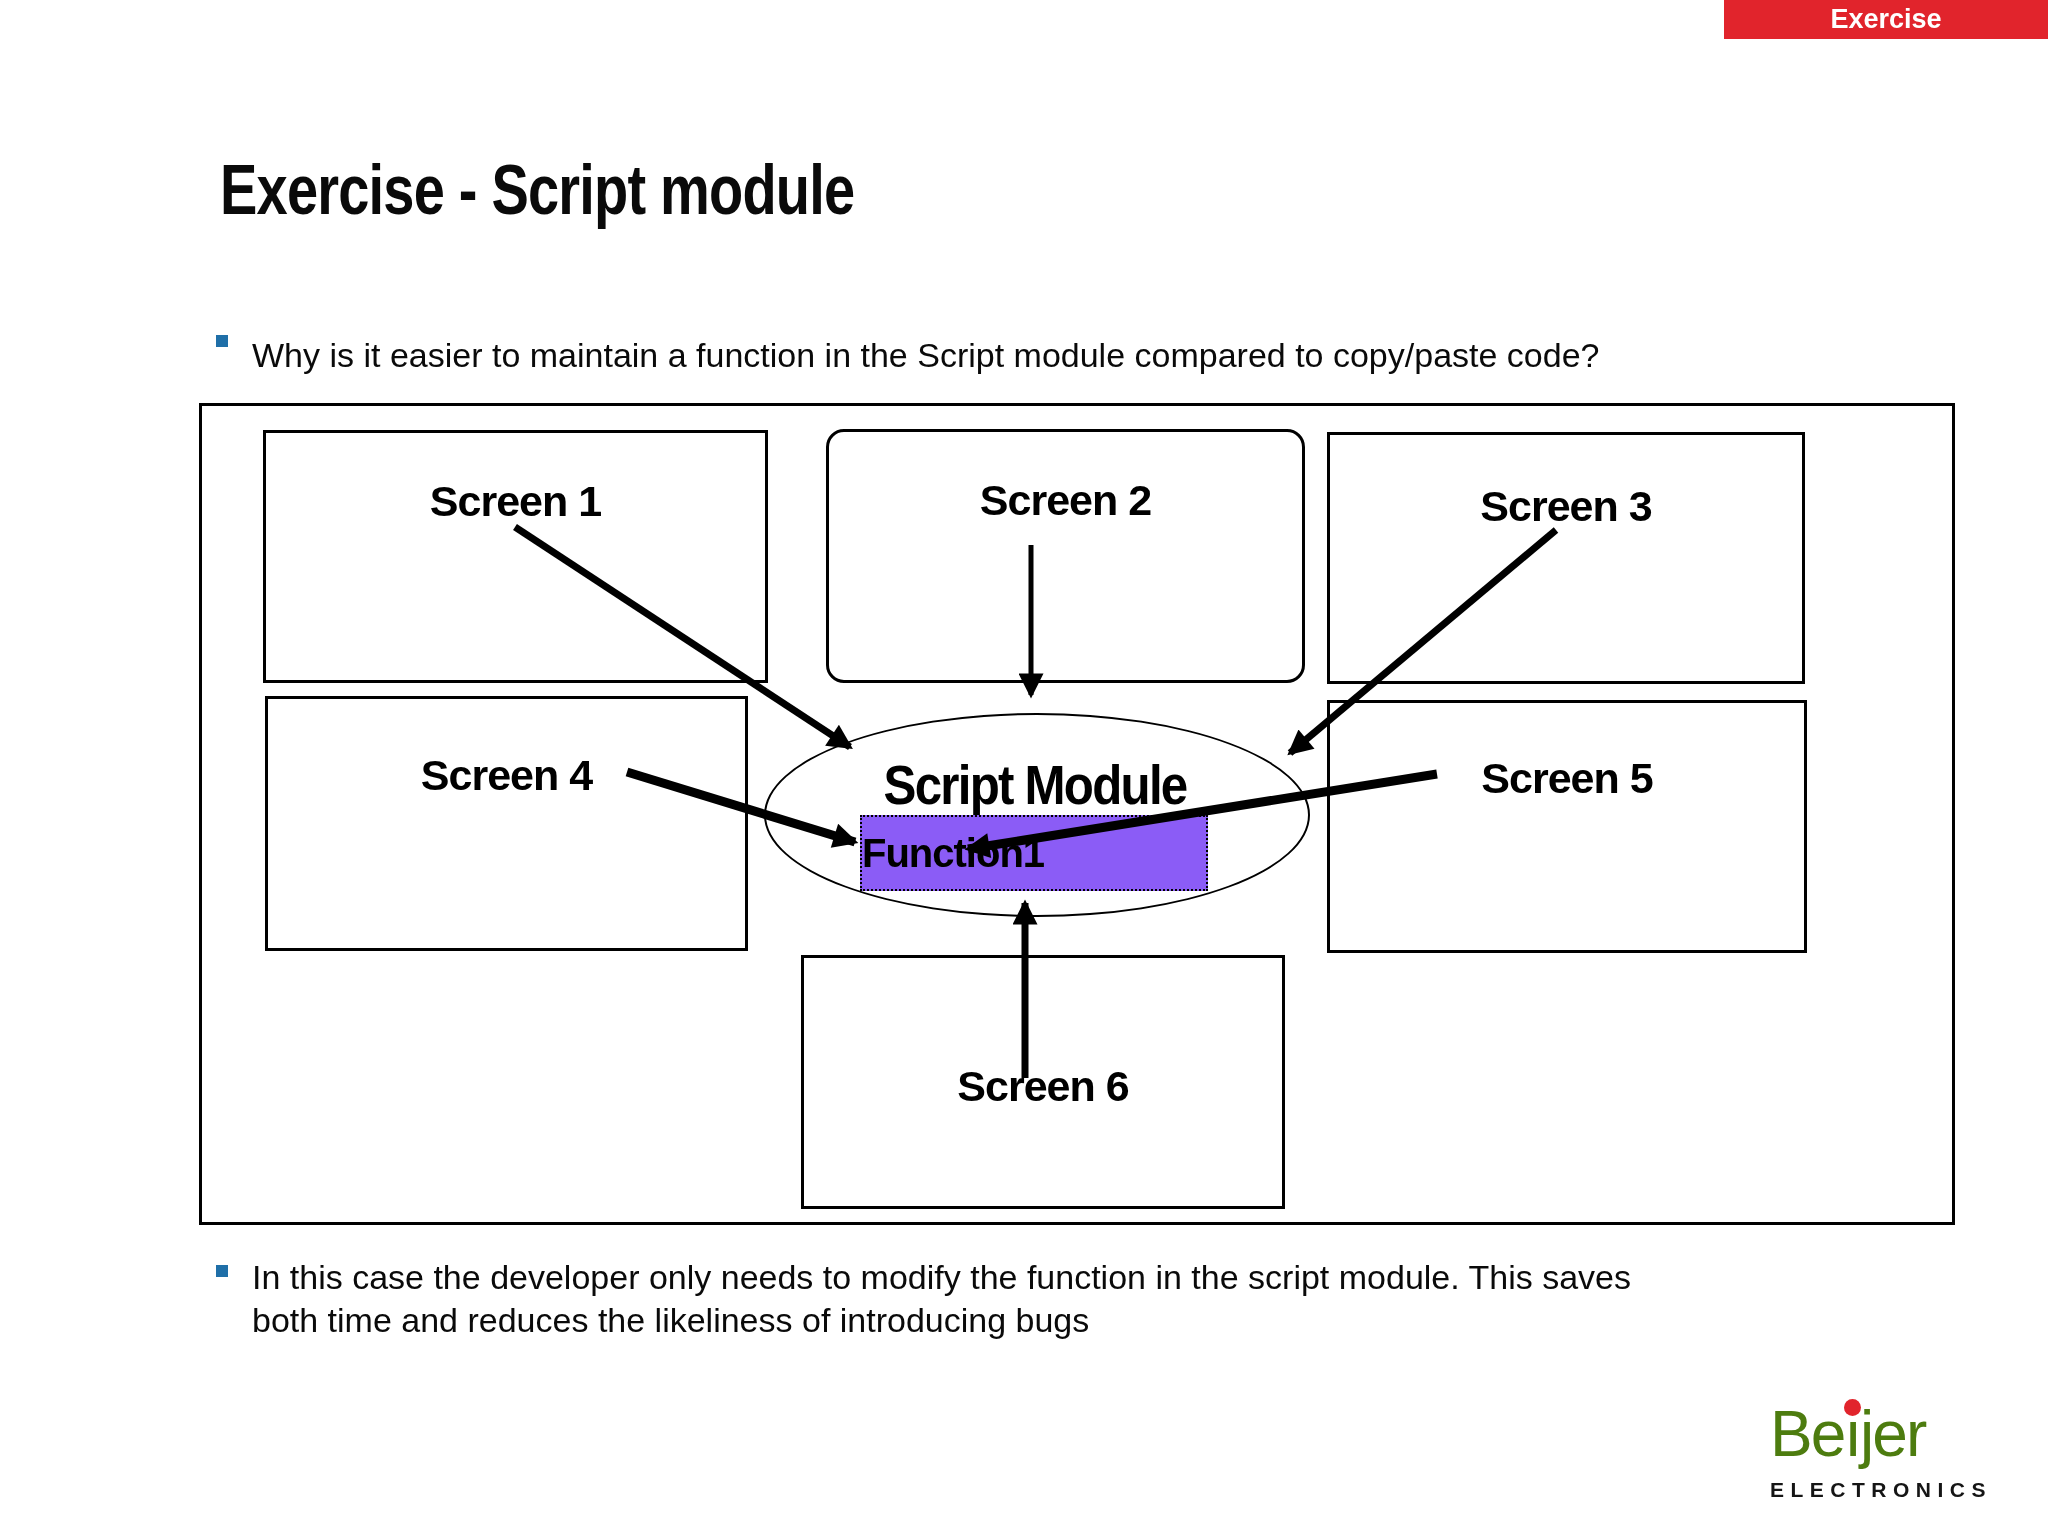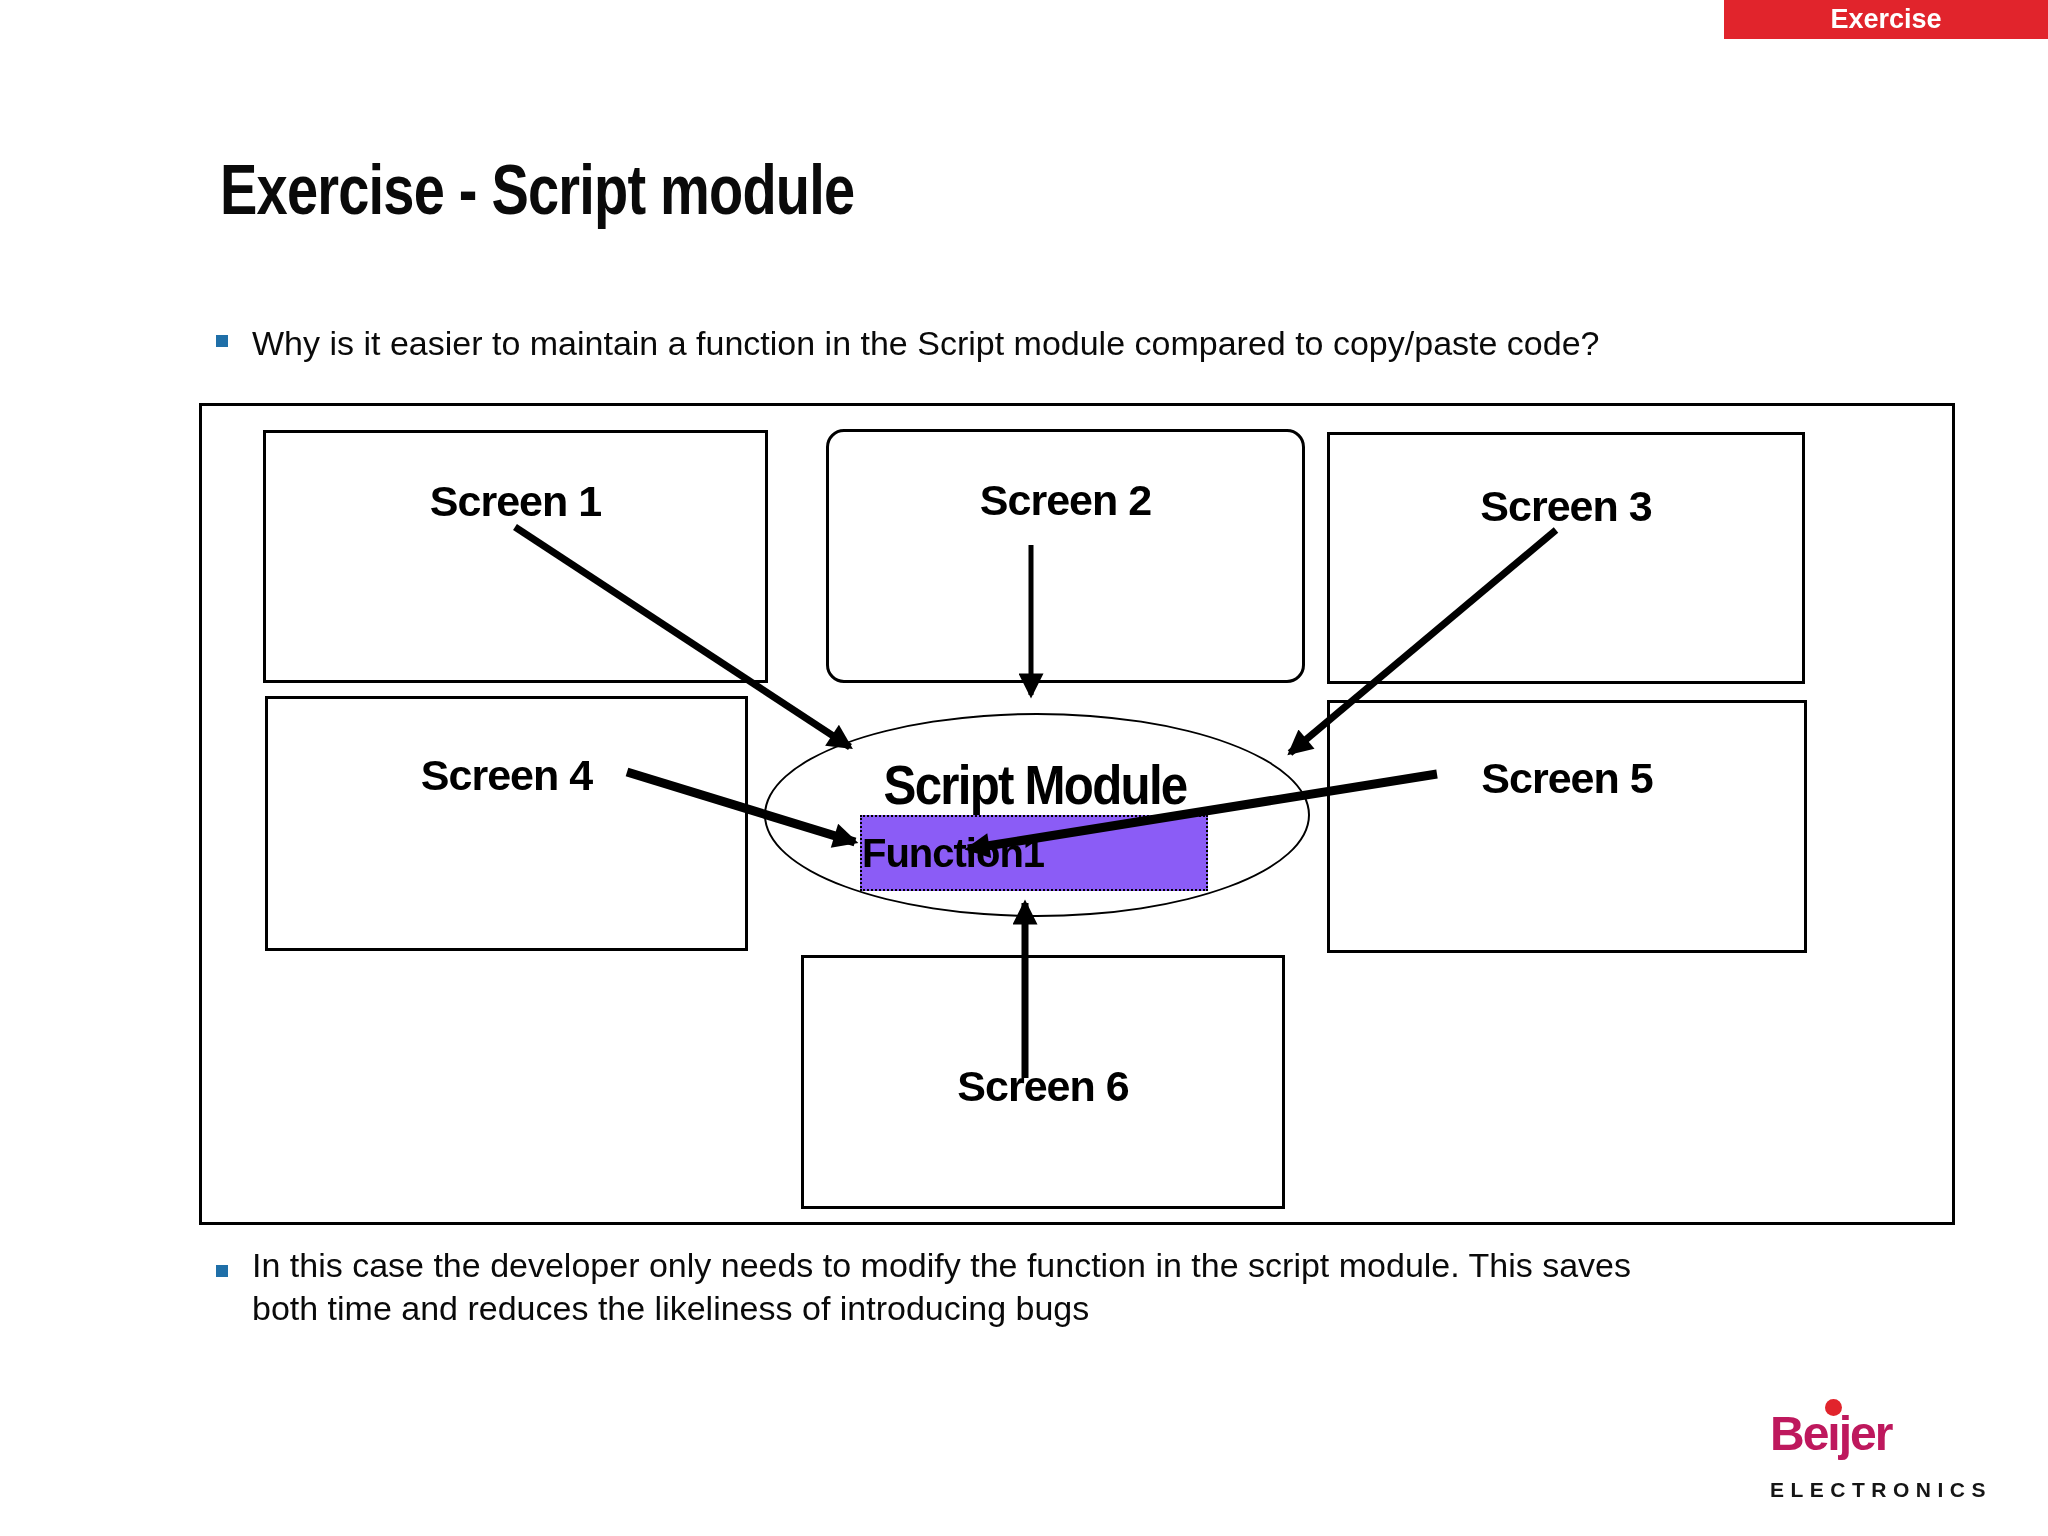--- a/index.html
+++ b/index.html
@@ -9,38 +9,38 @@
   
   .badge{position:absolute;left:1724px;top:0;width:324px;height:39px;background:#E1242C;
          color:#fff;font-weight:bold;font-size:27px;display:flex;align-items:center;justify-content:center;}
 
   
   .title{position:absolute;left:220px;top:150px;font-size:70px;font-weight:bold;letter-spacing:-1px;
          white-space:nowrap;transform:scaleX(.8);transform-origin:left top;color:#0a0a0a;}
 
   
   .bullet-sq{position:absolute;width:12px;height:12px;background:#1F6FA8;}
-  .btext{position:absolute;font-size:34px;line-height:43px;color:#0a0a0a;}
+  .btext{position:absolute;font-size:34px;line-height:43px;color:#0a0a0a;margin-top:12px;}
   .nowrap{white-space:nowrap;}
 
   
   .frame{position:absolute;left:199px;top:403px;width:1750px;height:816px;border:3px solid #000;background:#fff;}
   .sbox{position:absolute;border:3px solid #000;background:#fff;}
   .slabel{position:absolute;left:0;right:0;text-align:center;font-size:43px;font-weight:bold;letter-spacing:-1px;white-space:nowrap;}
   .ellipse{position:absolute;left:764px;top:713px;width:542px;height:200px;border:2px solid #000;border-radius:50%;background:#fff;}
   .module-label{position:absolute;left:764px;top:752px;width:542px;text-align:center;font-size:56px;
                 font-weight:bold;letter-spacing:-2px;white-space:nowrap;transform:scaleX(.88);}
   .fbox{position:absolute;left:860px;top:815px;width:344px;height:72px;border:2px dotted #000;background:#8b5cf6;
         display:flex;align-items:center;justify-content:flex-start;}
   .flabel{font-size:40px;font-weight:bold;letter-spacing:-1px;}
   .arrows{position:absolute;left:0;top:0;z-index:5;pointer-events:none;}
 
   
   .logo{position:absolute;left:1770px;top:1396px;width:260px;}
-  .brand{font-size:48px;font-weight:bold;line-height:76px;letter-spacing:-2px;color:#be185d;white-space:nowrap;}
+  .brand{font-size:64px;font-weight:normal;line-height:76px;letter-spacing:-2px;color:#4d7c0f;white-space:nowrap;}
   .idot-wrap{position:relative;display:inline-block;}
   .red-dot{position:absolute;left:50%;top:3px;width:17px;height:17px;margin-left:-8px;border-radius:50%;
            background:#E1242C;}
   .electronics{margin-top:6px;font-size:21px;font-weight:bold;letter-spacing:6.5px;color:#151515;white-space:nowrap;}
 </style>
 </head>
 <body>
 
 <div id="slide">
 

